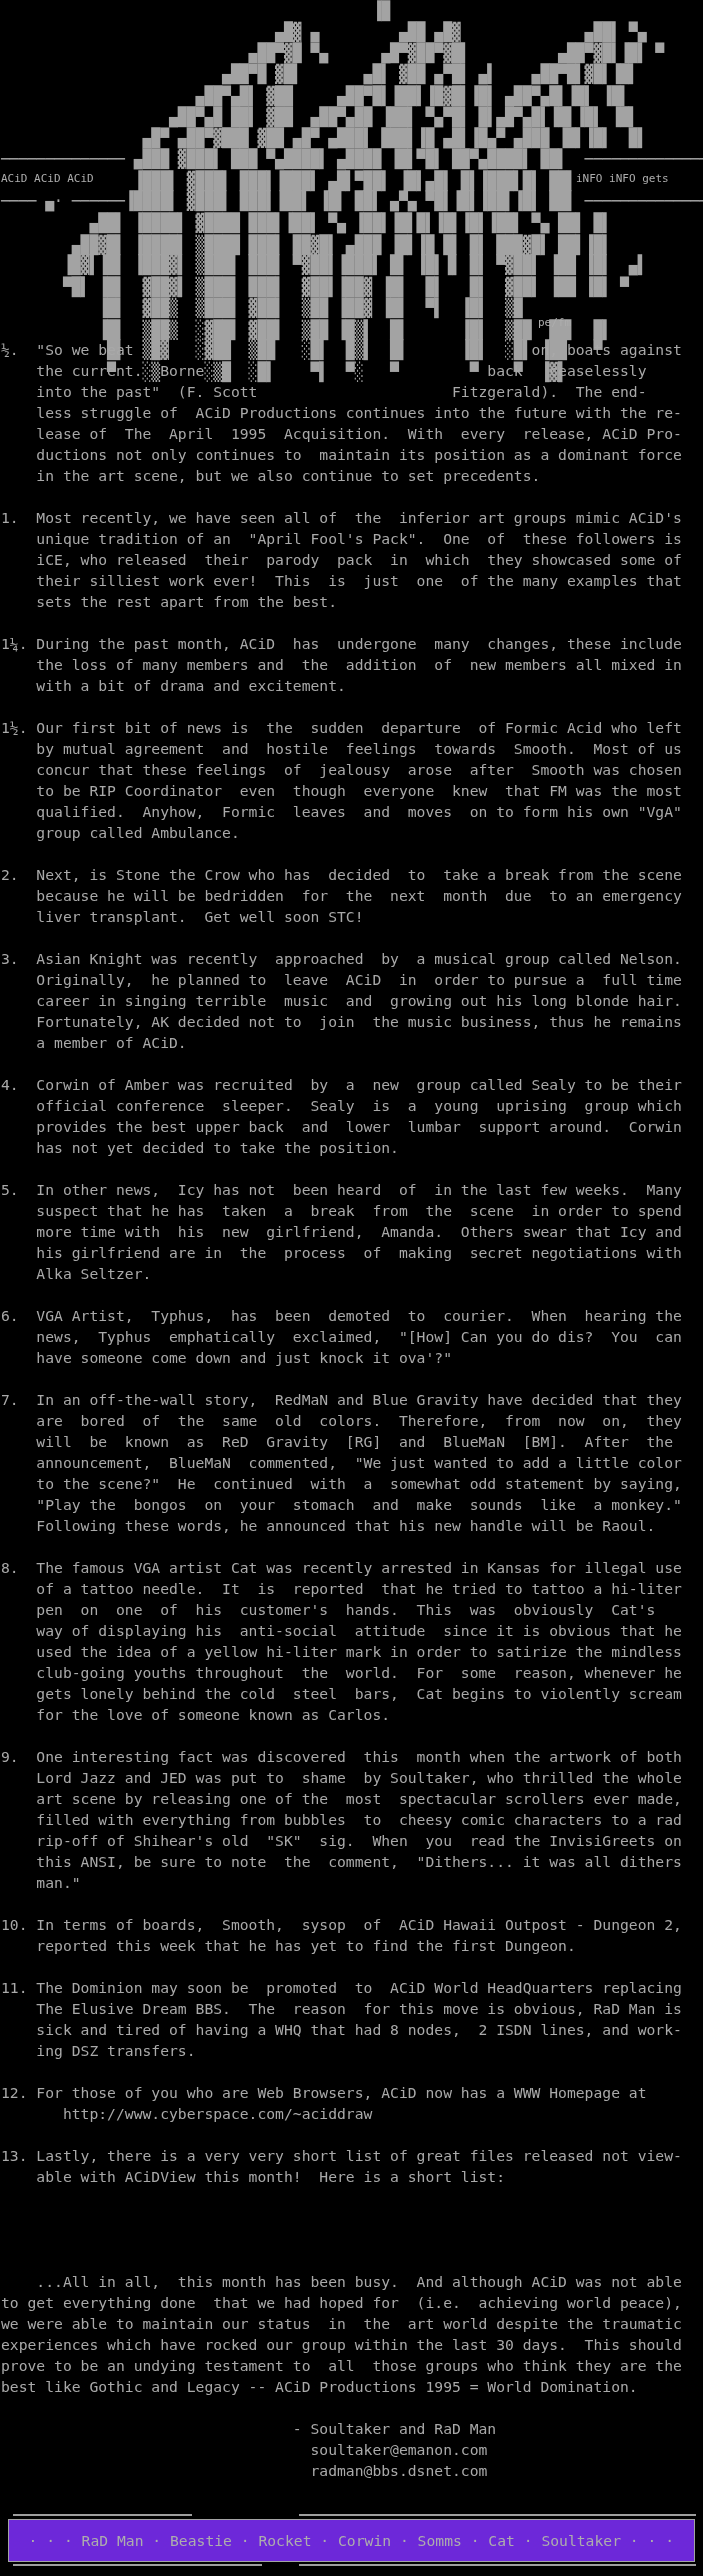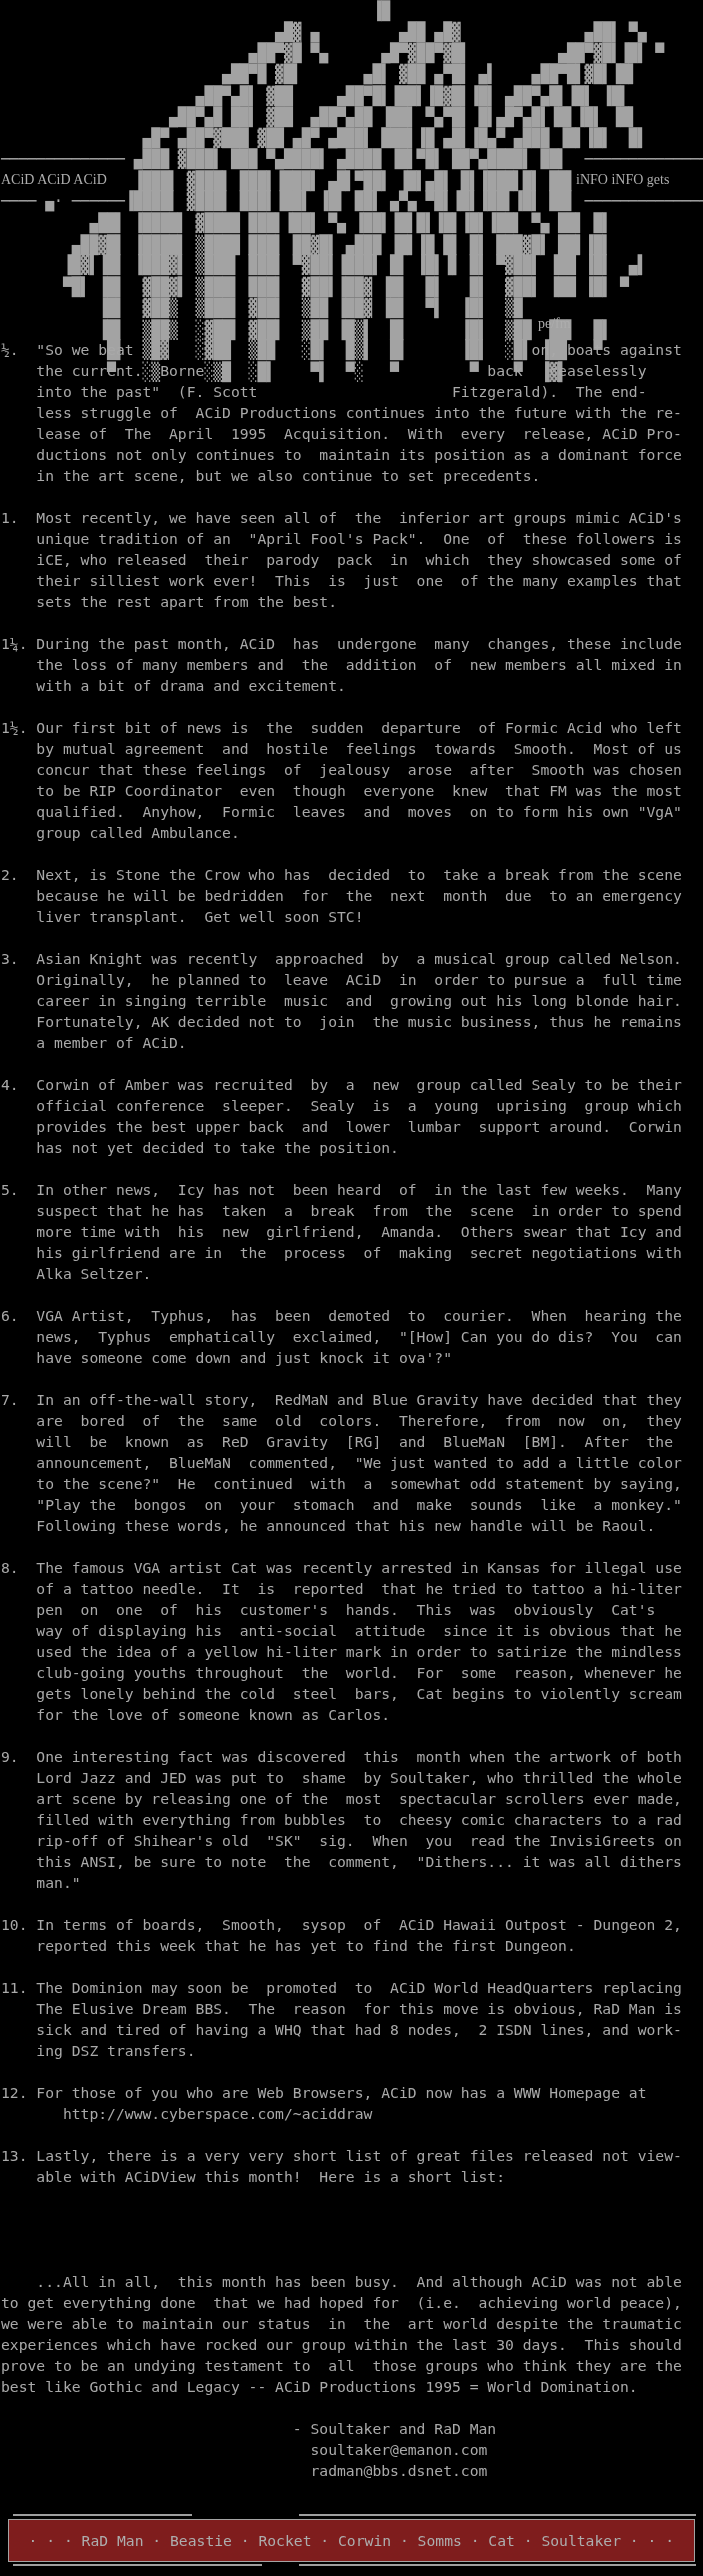--- a/index.html
+++ b/index.html
@@ -3,33 +3,33 @@
 <meta charset="utf-8">
 <title>ACiD iNFO</title>
 <style>
   html,body{margin:0;padding:0;background:#000;}
   #screen{position:relative;width:704px;height:2576px;background:#000;overflow:hidden;
           font-family:"DejaVu Sans Mono",monospace;color:#a9a9a9;}
   pre{margin:0;font-family:"DejaVu Sans Mono",monospace;white-space:pre;}
   #logo-pre{position:absolute;left:1px;top:0;font-size:14.7px;line-height:17.7px;
             color:#a3a3a3;transform:scaleY(1.199);transform-origin:0 0;}
   #body-pre{position:absolute;left:1px;top:339px;font-size:14.7px;line-height:21px;color:#a9a9a9;}
-  .hdr-label{position:absolute;font-size:14px;letter-spacing:0;color:#adadad;font-family:Liberation Serif, serif;}
+  .hdr-label{position:absolute;font-size:11px;letter-spacing:0;color:#adadad;}
   #label-left{left:1px;top:172px;}
   #label-right{left:576px;top:172px;}
   #artist-sig{left:538px;top:300px;margin-top:16px;}
   .rule{position:absolute;height:2px;background:#9e9e9e;}
   #footer-overline-left{left:12.7px;top:2514px;width:179px;}
   #footer-overline-right{left:299px;top:2514px;width:397px;}
   #footer-underline-left{left:12.7px;top:2564px;width:249px;}
   #footer-underline-right{left:299px;top:2564px;width:397px;}
   #footer-box{position:absolute;left:7.8px;top:2519px;width:687px;height:43px;
               border:1.5px solid #a3a3a3;box-sizing:border-box;
               display:flex;align-items:center;justify-content:center;
-              font-size:14.7px;color:#adadad;background:#7f1d1d;}
+              font-size:14.7px;color:#adadad;background:#6d28d9;}
 </style>
 </head>
 <body>
 
 <div id="screen">
 
   <pre id="logo-pre">                                          ▐█
                                ▄█▓ ▄         ▄██ ▄█▓              ▄██▌ ▀▄
                             ▄██▀▓█ ▀▄      ▄█▀▓██▀▓█▌          ▄██▀▓█▌▐█▌ ▀
                          ▄██▀█ ▓█▌       ▄█▌ ▓██ ▄▀█▌ ▄▌    ▄██▀█▌▓█▌▐█▌

